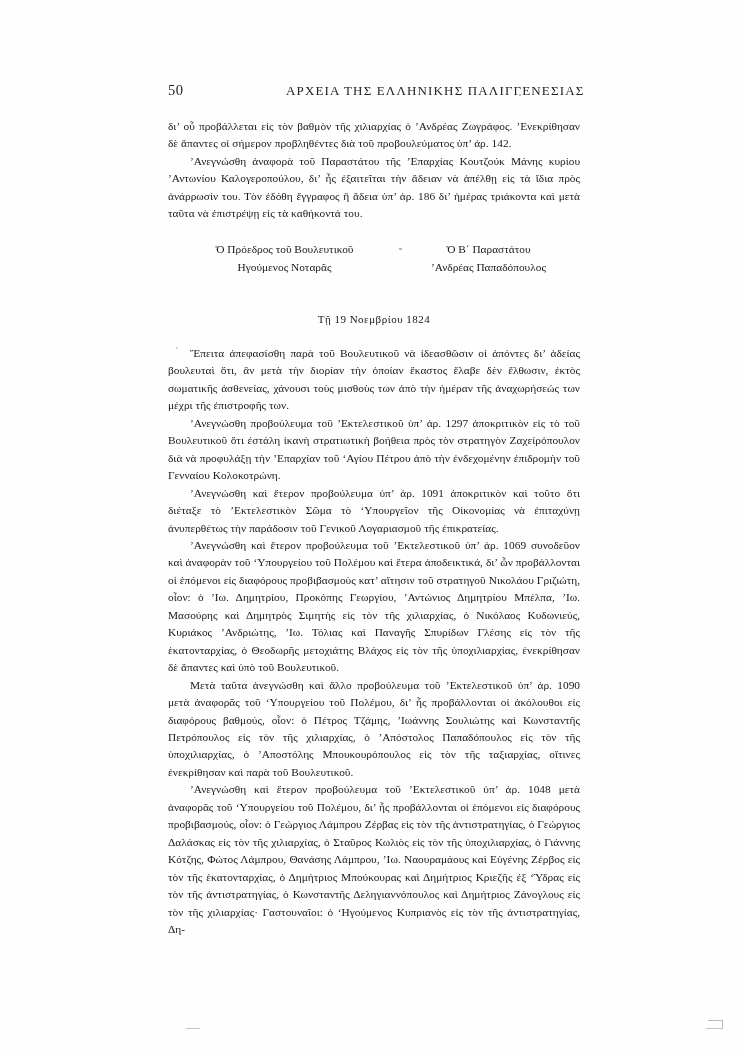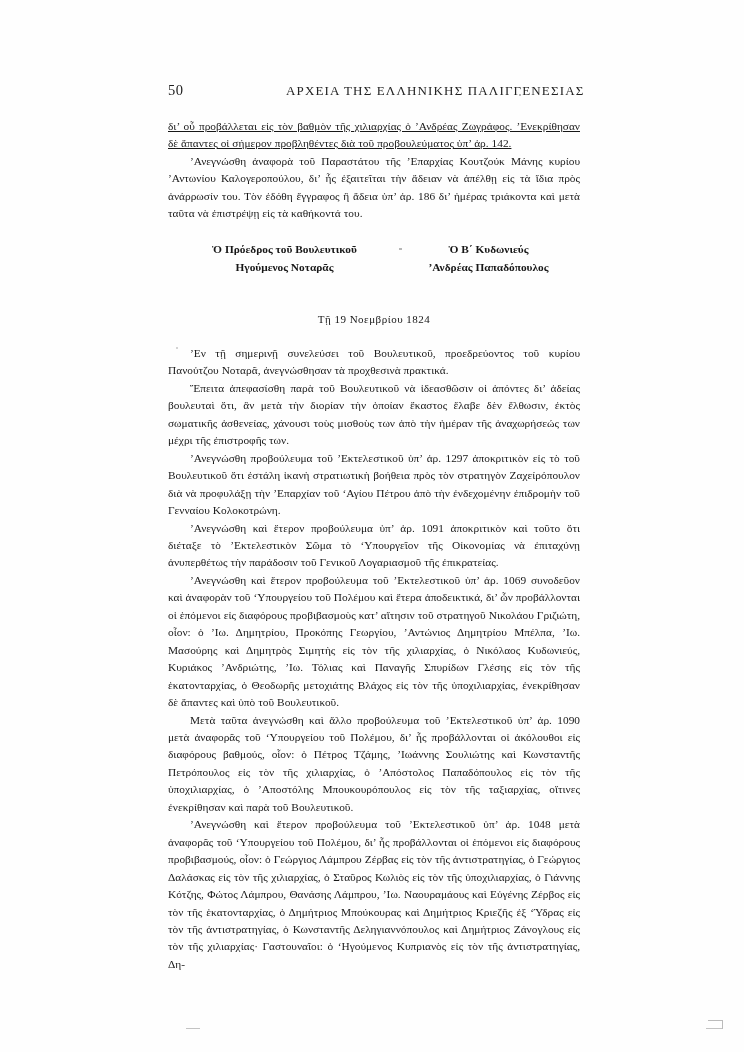--- a/index.html
+++ b/index.html
@@ -63,37 +63,35 @@
     text-justify: inter-word;
     color: #171717;
     word-spacing: 0.15px;
     hyphens: manual;
   }
   p.indent {
     text-indent: 22px;
   }
   p.noindent {
     text-indent: 0;
-    text-decoration: underline;
   }
   
   .signatures {
     position: absolute;
     left: 168px;
     top: 240px;
     width: 412px;
     height: 42px;
   }
   .sig {
     position: absolute;
     text-align: center;
     font-size: 11.35px;
     line-height: 18px;
     color: #171717;
-    font-weight: bold;
   }
   .sig-left  { left: 24px;  top: 0; width: 185px; }
   .sig-right { left: 228px; top: 0; width: 185px; }
   .sig-role  { display: block; white-space: nowrap; }
   .sig-name  { display: block; white-space: nowrap; }
   
   .date-heading {
     position: absolute;
     left: 168px;
     top: 313px;
@@ -145,29 +143,28 @@
     <p class="para noindent">δι’ οὗ προβάλλεται εἰς τὸν βαθμὸν τῆς χιλιαρχίας ὁ ’Ανδρέας Ζωγράφος. ’Ενεκρίθησαν δὲ ἅπαντες οἱ σήμερον προβληθέντες διὰ τοῦ προβουλεύματος ὑπ’ ἀρ. 142.</p>
     <p class="para indent">’Ανεγνώσθη ἀναφορὰ τοῦ Παραστάτου τῆς ’Επαρχίας Κουτζούκ Μάνης κυρίου ’Αντωνίου Καλογεροπούλου, δι’ ἧς ἐξαιτεῖται τὴν ἄδειαν νὰ ἀπέλθῃ εἰς τὰ ἴδια πρὸς ἀνάρρωσίν του. Τὸν ἐδόθη ἔγγραφος ἢ ἄδεια ὑπ’ ἀρ. 186 δι’ ἡμέρας τριάκοντα καὶ μετὰ ταῦτα νὰ ἐπιστρέψῃ εἰς τὰ καθήκοντά του.</p>
   </div>
 
   <div class="signatures">
     <div class="sig sig-left">
       <span class="sig-role">Ὁ Πρόεδρος τοῦ Βουλευτικοῦ</span>
       <span class="sig-name">Ηγούμενος Νοταρᾶς</span>
     </div>
     <div class="sig sig-right">
-      <span class="sig-role">Ὁ Β΄ Κυδωνιεύς</span>
+      <span class="sig-role">Ὁ Β΄ Παραστάτου</span>
       <span class="sig-name">’Ανδρέας Παπαδόπουλος</span>
     </div>
   </div>
 
   <div class="date-heading">Τῇ 19 Νοεμβρίου 1824</div>
 
   <div class="body-block-2">
-    <p class="para indent">’Εν τῇ σημερινῇ συνελεύσει τοῦ Βουλευτικοῦ, προεδρεύοντος τοῦ κυρίου Πανοὐτζου Νοταρᾶ, ἀνεγνώσθησαν τὰ προχθεσινὰ πρακτικά.</p>
     <p class="para indent">Ἔπειτα ἀπεφασίσθη παρὰ τοῦ Βουλευτικοῦ νὰ ἰδεασθῶσιν οἱ ἀπόντες δι’ ἀδείας βουλευταὶ ὅτι, ἂν μετὰ τὴν διορίαν τὴν ὁποίαν ἕκαστος ἔλαβε δὲν ἔλθωσιν, ἐκτὸς σωματικῆς ἀσθενείας, χάνουσι τοὺς μισθοὺς των ἀπὸ τὴν ἡμέραν τῆς ἀναχωρήσεώς των μέχρι τῆς ἐπιστροφῆς των.</p>
     <p class="para indent">’Ανεγνώσθη προβούλευμα τοῦ ’Εκτελεστικοῦ ὑπ’ ἀρ. 1297 ἀποκριτικὸν εἰς τὸ τοῦ Βουλευτικοῦ ὅτι ἐστάλη ἱκανὴ στρατιωτικὴ βοήθεια πρὸς τὸν στρατηγὸν Ζαχείρόπουλον διὰ νὰ προφυλάξῃ τὴν ’Επαρχίαν τοῦ ‘Αγίου Πέτρου ἀπὸ τὴν ἐνδεχομένην ἐπιδρομὴν τοῦ Γενναίου Κολοκοτρώνη.</p>
     <p class="para indent">’Ανεγνώσθη καὶ ἕτερον προβούλευμα ὑπ’ ἀρ. 1091 ἀποκριτικὸν καὶ τοῦτο ὅτι διέταξε τὸ ’Εκτελεστικὸν Σῶμα τὸ ‘Υπουργεῖον τῆς Οἰκονομίας νὰ ἐπιταχύνῃ ἀνυπερθέτως τὴν παράδοσιν τοῦ Γενικοῦ Λογαριασμοῦ τῆς ἐπικρατείας.</p>
     <p class="para indent">’Ανεγνώσθη καὶ ἕτερον προβούλευμα τοῦ ’Εκτελεστικοῦ ὑπ’ ἀρ. 1069 συνοδεῦον καὶ ἀναφορὰν τοῦ ‘Υπουργείου τοῦ Πολέμου καὶ ἕτερα ἀποδεικτικά, δι’ ὧν προβάλλονται οἱ ἑπόμενοι εἰς διαφόρους προβιβασμοὺς κατ’ αἴτησιν τοῦ στρατηγοῦ Νικολάου Γριζιώτη, οἷον: ὁ ’Ιω. Δημητρίου, Προκόπης Γεωργίου, ’Αντώνιος Δημητρίου Μπέλπα, ’Ιω. Μασούρης καὶ Δημητρὸς Σιμητὴς εἰς τὸν τῆς χιλιαρχίας, ὁ Νικόλαος Κυδωνιεύς, Κυριάκος ’Ανδριώτης, ’Ιω. Τόλιας καὶ Παναγῆς Σπυρίδων Γλέσης εἰς τὸν τῆς ἑκατονταρχίας, ὁ Θεοδωρῆς μετοχιάτης Βλάχος εἰς τὸν τῆς ὑποχιλιαρχίας, ἐνεκρίθησαν δὲ ἅπαντες καὶ ὑπὸ τοῦ Βουλευτικοῦ.</p>
     <p class="para indent">Μετὰ ταῦτα ἀνεγνώσθη καὶ ἄλλο προβούλευμα τοῦ ’Εκτελεστικοῦ ὑπ’ ἀρ. 1090 μετὰ ἀναφορᾶς τοῦ ‘Υπουργείου τοῦ Πολέμου, δι’ ἧς προβάλλονται οἱ ἀκόλουθοι εἰς διαφόρους βαθμούς, οἷον: ὁ Πέτρος Τζάμης, ’Ιωάννης Σουλιώτης καὶ Κωνσταντῆς Πετρόπουλος εἰς τὸν τῆς χιλιαρχίας, ὁ ’Απόστολος Παπαδόπουλος εἰς τὸν τῆς ὑποχιλιαρχίας, ὁ ’Αποστόλης Μπουκουρόπουλος εἰς τὸν τῆς ταξιαρχίας, οἵτινες ἐνεκρίθησαν καὶ παρὰ τοῦ Βουλευτικοῦ.</p>
     <p class="para indent">’Ανεγνώσθη καὶ ἕτερον προβούλευμα τοῦ ’Εκτελεστικοῦ ὑπ’ ἀρ. 1048 μετὰ ἀναφορᾶς τοῦ ‘Υπουργείου τοῦ Πολέμου, δι’ ἧς προβάλλονται οἱ ἑπόμενοι εἰς διαφόρους προβιβασμούς, οἷον: ὁ Γεώργιος Λάμπρου Ζέρβας εἰς τὸν τῆς ἀντιστρατηγίας, ὁ Γεώργιος Δαλάσκας εἰς τὸν τῆς χιλιαρχίας, ὁ Σταῦρος Κωλιὸς εἰς τὸν τῆς ὑποχιλιαρχίας, ὁ Γιάννης Κότζης, Φώτος Λάμπρου, Θανάσης Λάμπρου, ’Ιω. Ναουραμάους καὶ Εὐγένης Ζέρβος εἰς τὸν τῆς ἑκατονταρχίας, ὁ Δημήτριος Μπούκουρας καὶ Δημήτριος Κριεζῆς ἐξ ‘Ύδρας εἰς τὸν τῆς ἀντιστρατηγίας, ὁ Κωνσταντῆς Δεληγιαννόπουλος καὶ Δημήτριος Ζάνογλους εἰς τὸν τῆς χιλιαρχίας· Γαστουναῖοι: ὁ ‘Ηγούμενος Κυπριανὸς εἰς τὸν τῆς ἀντιστρατηγίας, Δη-</p>
   </div>
 
   <span class="speck" style="left:399px; top:248px; width:3px; height:2px;"></span>
   <span class="speck" style="left:519px; top:94px; width:2px; height:2px;"></span>

